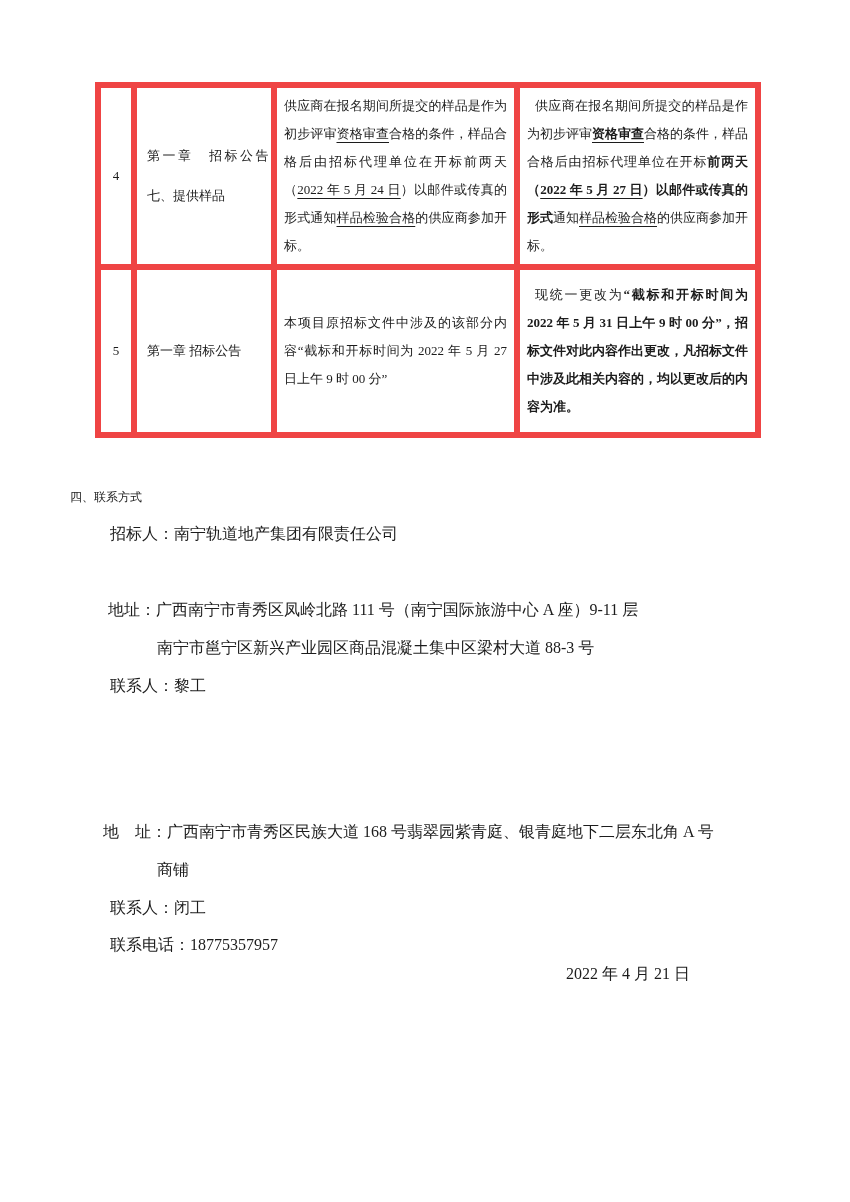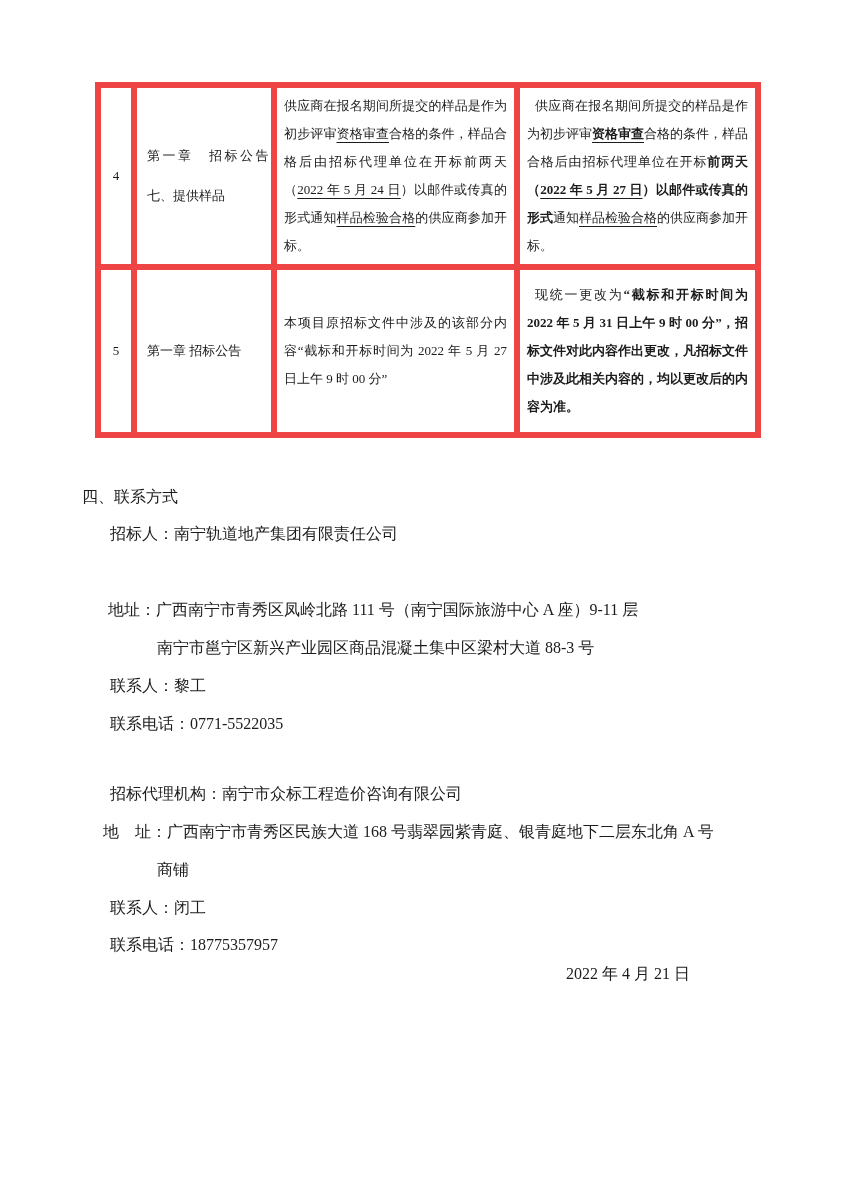--- a/index.html
+++ b/index.html
@@ -39,22 +39,22 @@
   .u { text-decoration: underline; text-underline-offset: 4px; }
   
   .notice-line {
     position: absolute;
     left: 105px; top: 432px;
     font-size: 16px; line-height: 24px;
     margin: 0;
   }
   .section-heading {
     position: absolute;
-    left: 82px; top: 485px;
-    font-size: 16px; line-height: 24px;
+    left: 70px; top: 485px;
+    font-size: 12px; line-height: 24px;
     margin: 0;
     text-align: right;
   }
   .cline { position: absolute; font-size: 16px; line-height: 24px; margin: 0; white-space: nowrap; font-family: Liberation Serif, serif; }
   .l-tenderer        { left: 110px; top: 522px; }
   .l-tenderer2       { left: 173px; top: 560px; }
   .l-address1        { left: 108px; top: 598px; }
   .l-address2        { left: 157px; top: 636px; }
   .l-person          { left: 110px; top: 674px; }
   .l-phone           { left: 110px; top: 712px; }
@@ -111,23 +111,21 @@
     </tbody>
   </table>
 
 
   <p class="section-heading">四、联系方式</p>
 
   <p class="cline l-tenderer">招标人：南宁轨道地产集团有限责任公司</p>
   <p class="cline l-address1">地址：广西南宁市青秀区凤岭北路 111 号（南宁国际旅游中心 A 座）9-11 层</p>
   <p class="cline l-address2">南宁市邕宁区新兴产业园区商品混凝土集中区梁村大道 88-3 号</p>
   <p class="cline l-person">联系人：黎工</p>
-  <p class="cline l-phone">联系电话：0771-5522035</p>
 
-  <p class="cline l-agency">招标代理机构：南宁市众标工程造价咨询有限公司</p>
   <p class="cline l-agency-address1">地　址：广西南宁市青秀区民族大道 168 号翡翠园紫青庭、银青庭地下二层东北角 A 号</p>
   <p class="cline l-agency-address2">商铺</p>
   <p class="cline l-agency-person">联系人：闭工</p>
   <p class="cline l-agency-phone">联系电话：18775357957</p>
 
   <p class="doc-date">2022 年 4 月 21 日</p>
 
 </div>
 
 </body></html>

